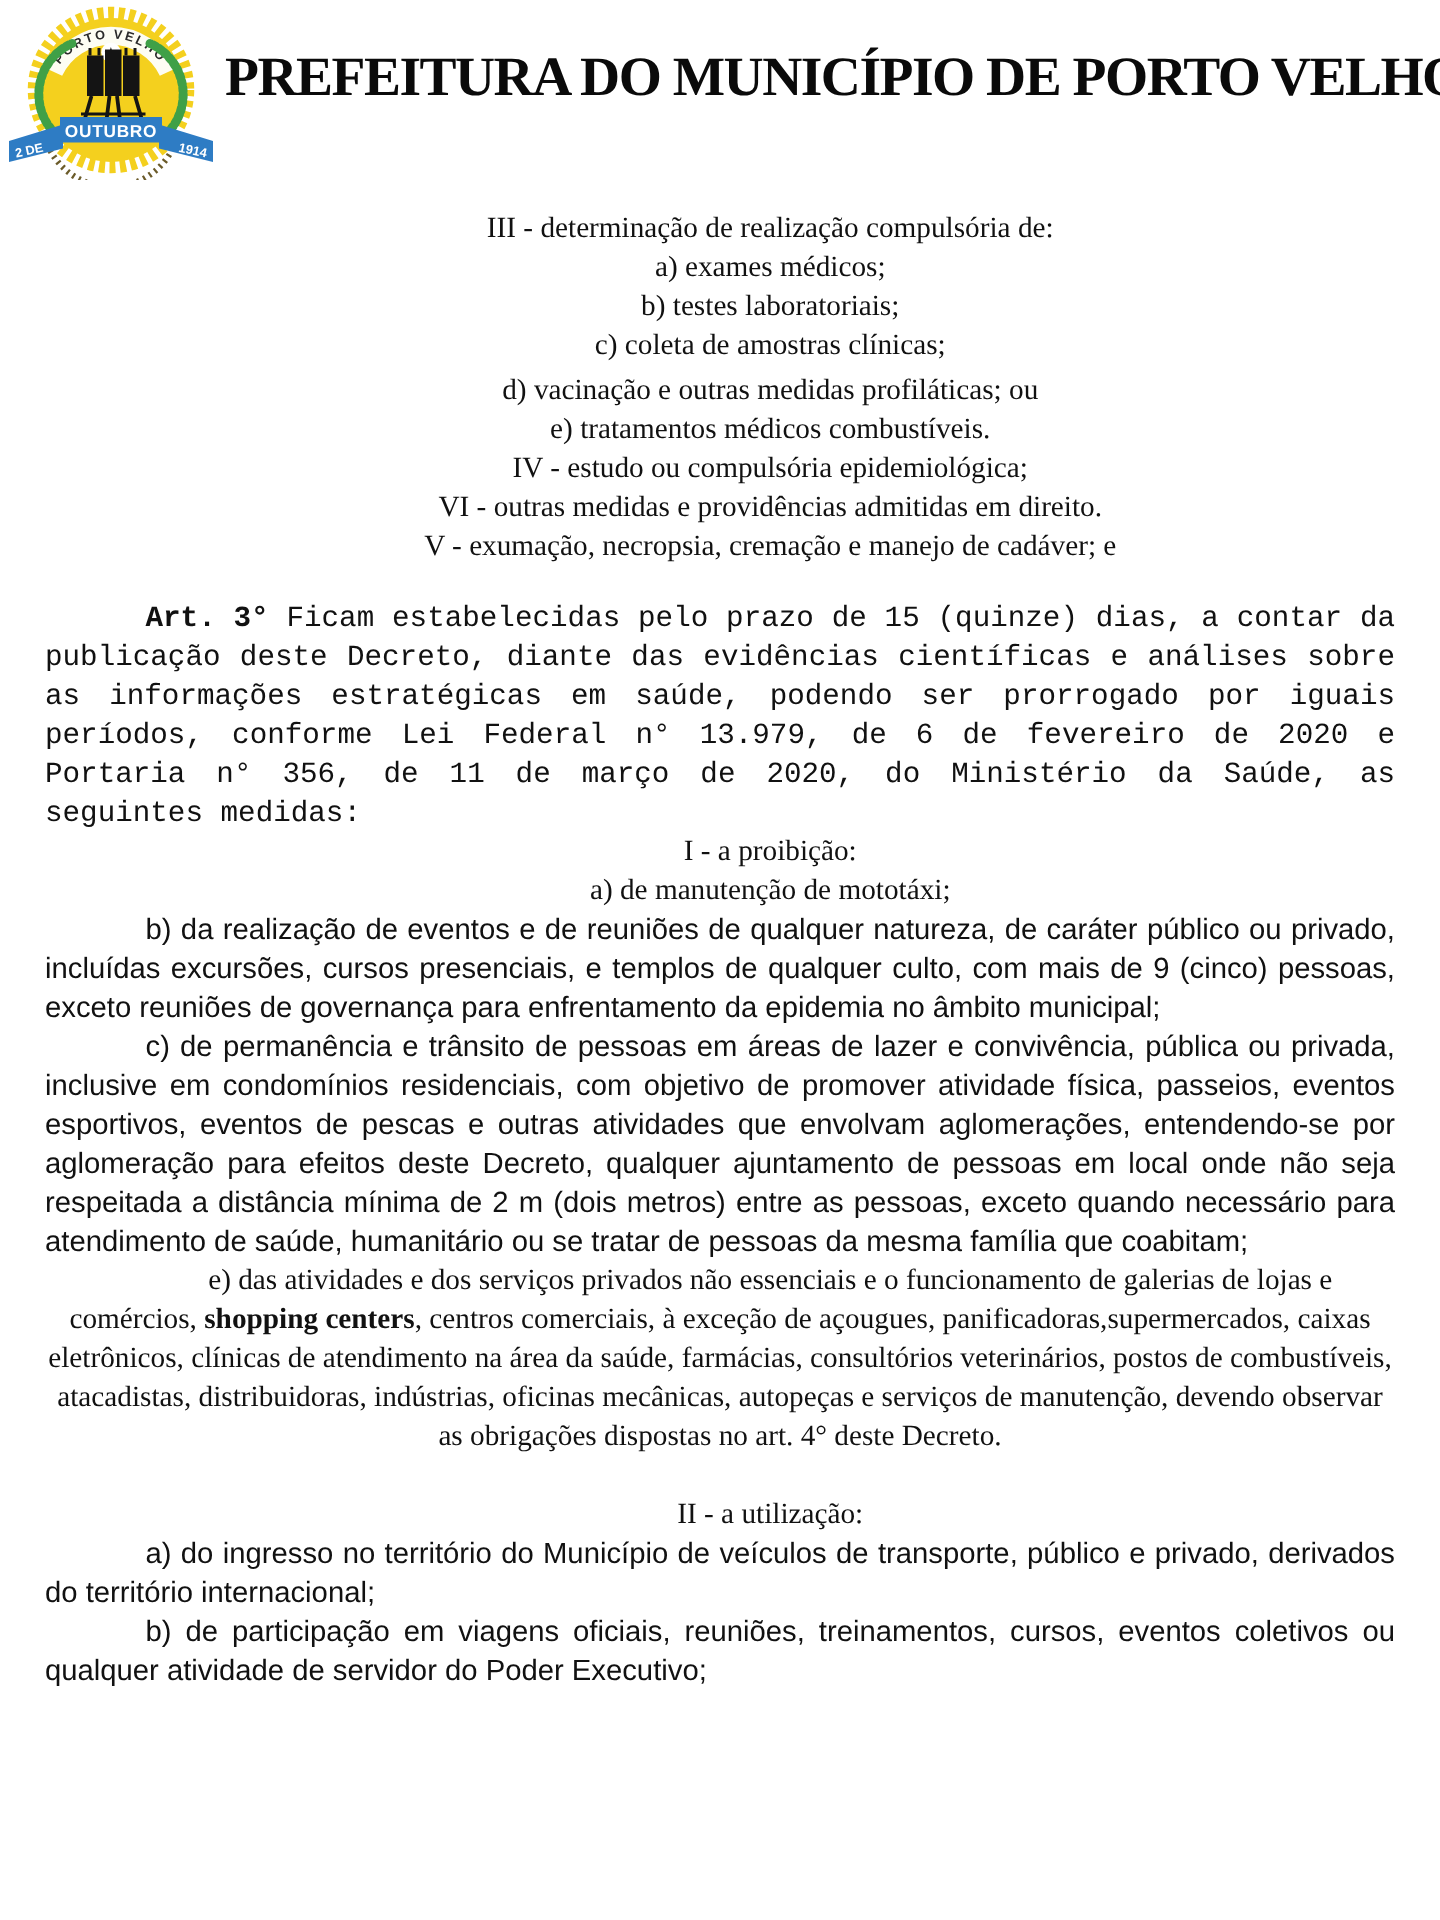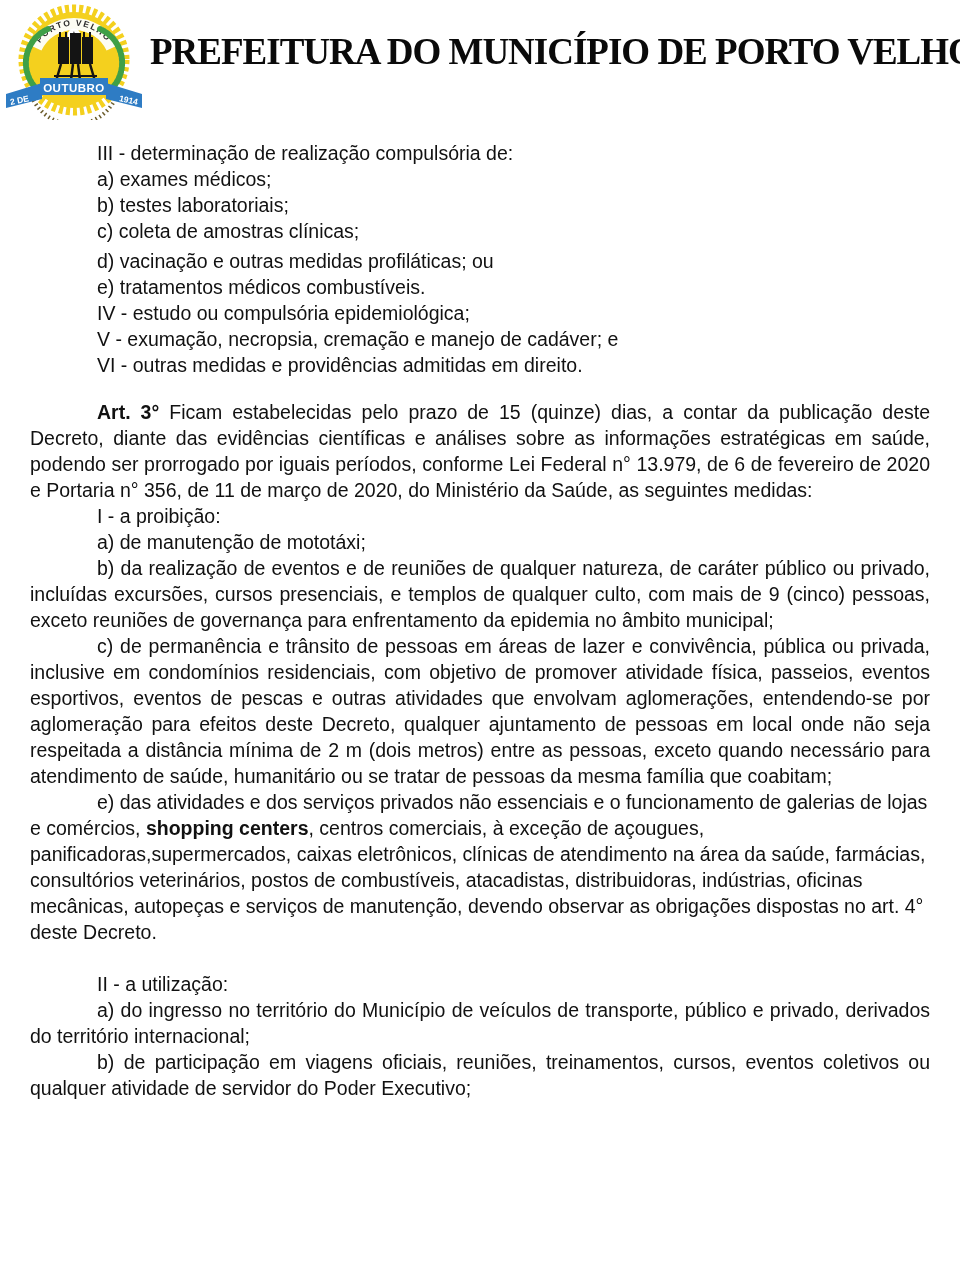--- a/index.html
+++ b/index.html
@@ -48,22 +48,22 @@
     padding: 14px 30px 0 30px;
     font-size: 19.5px;
     line-height: 26px;
     color: #111;
   }
   .doc p {
     margin: 0;
     text-indent: 67px;
   }
   .just { text-align: justify; }
-  .left { text-align: left; }
-  .gap-art  { margin-top: 21px !important; }
+  .left { text-align: center; font-family: Liberation Serif, serif; }
+  .gap-art  { margin-top: 21px !important; font-family: Liberation Mono, monospace; }
   .gap-sect { margin-top: 26px !important; }
   .gap-tiny { margin-top: 4px !important; }
   .b { font-weight: bold; }
 </style>
 </head>
 <body>
 
 <div class="page">
 
   <div class="header">
@@ -113,22 +113,22 @@
 
   <div class="doc">
 
     <p class="left">III - determinação de realização compulsória de:</p>
     <p class="left">a) exames médicos;</p>
     <p class="left">b) testes laboratoriais;</p>
     <p class="left">c) coleta de amostras clínicas;</p>
     <p class="left gap-tiny">d) vacinação e outras medidas profiláticas; ou</p>
     <p class="left">e) tratamentos médicos combustíveis.</p>
     <p class="left">IV - estudo ou compulsória epidemiológica;</p>
+    <p class="left">VI - outras medidas e providências admitidas em direito.</p>
     <p class="left">V - exumação, necropsia, cremação e manejo de cadáver; e</p>
-    <p class="left">VI - outras medidas e providências admitidas em direito.</p>
 
     <p class="just gap-art"><span class="b">Art. 3°</span><span> Ficam estabelecidas pelo prazo de 15 (quinze) dias, a contar da publicação deste Decreto, diante das evidências científicas e análises sobre as informações estratégicas em saúde, podendo ser prorrogado por iguais períodos, conforme Lei Federal n° 13.979, de 6 de fevereiro de 2020 e Portaria n° 356, de 11 de março de 2020, do Ministério da Saúde, as seguintes medidas:</span></p>
 
     <p class="left">I - a proibição:</p>
     <p class="left">a) de manutenção de mototáxi;</p>
     <p class="just">b) da realização de eventos e de reuniões de qualquer natureza, de caráter público ou privado, incluídas excursões, cursos presenciais, e templos de qualquer culto, com mais de 9 (cinco) pessoas, exceto reuniões de governança para enfrentamento da epidemia no âmbito municipal;</p>
     <p class="just">c) de permanência e trânsito de pessoas em áreas de lazer e convivência, pública ou privada, inclusive em condomínios residenciais, com objetivo de promover atividade física, passeios, eventos esportivos, eventos de pescas e outras atividades que envolvam aglomerações, entendendo-se por aglomeração para efeitos deste Decreto, qualquer ajuntamento de pessoas em local onde não seja respeitada a distância mínima de 2 m (dois metros) entre as pessoas, exceto quando necessário para atendimento de saúde, humanitário ou se tratar de pessoas da mesma família que coabitam;</p>
     <p class="left"><span>e) das atividades e dos serviços privados não essenciais e o funcionamento de galerias de lojas e comércios, </span><span class="b">shopping centers</span><span>, centros comerciais, à exceção de açougues, panificadoras,supermercados, caixas eletrônicos, clínicas de atendimento na área da saúde, farmácias, consultórios veterinários, postos de combustíveis, atacadistas, distribuidoras, indústrias, oficinas mecânicas, autopeças e serviços de manutenção, devendo observar as obrigações dispostas no art. 4° deste Decreto.</span></p>
 
     <p class="left gap-sect">II - a utilização:</p>

